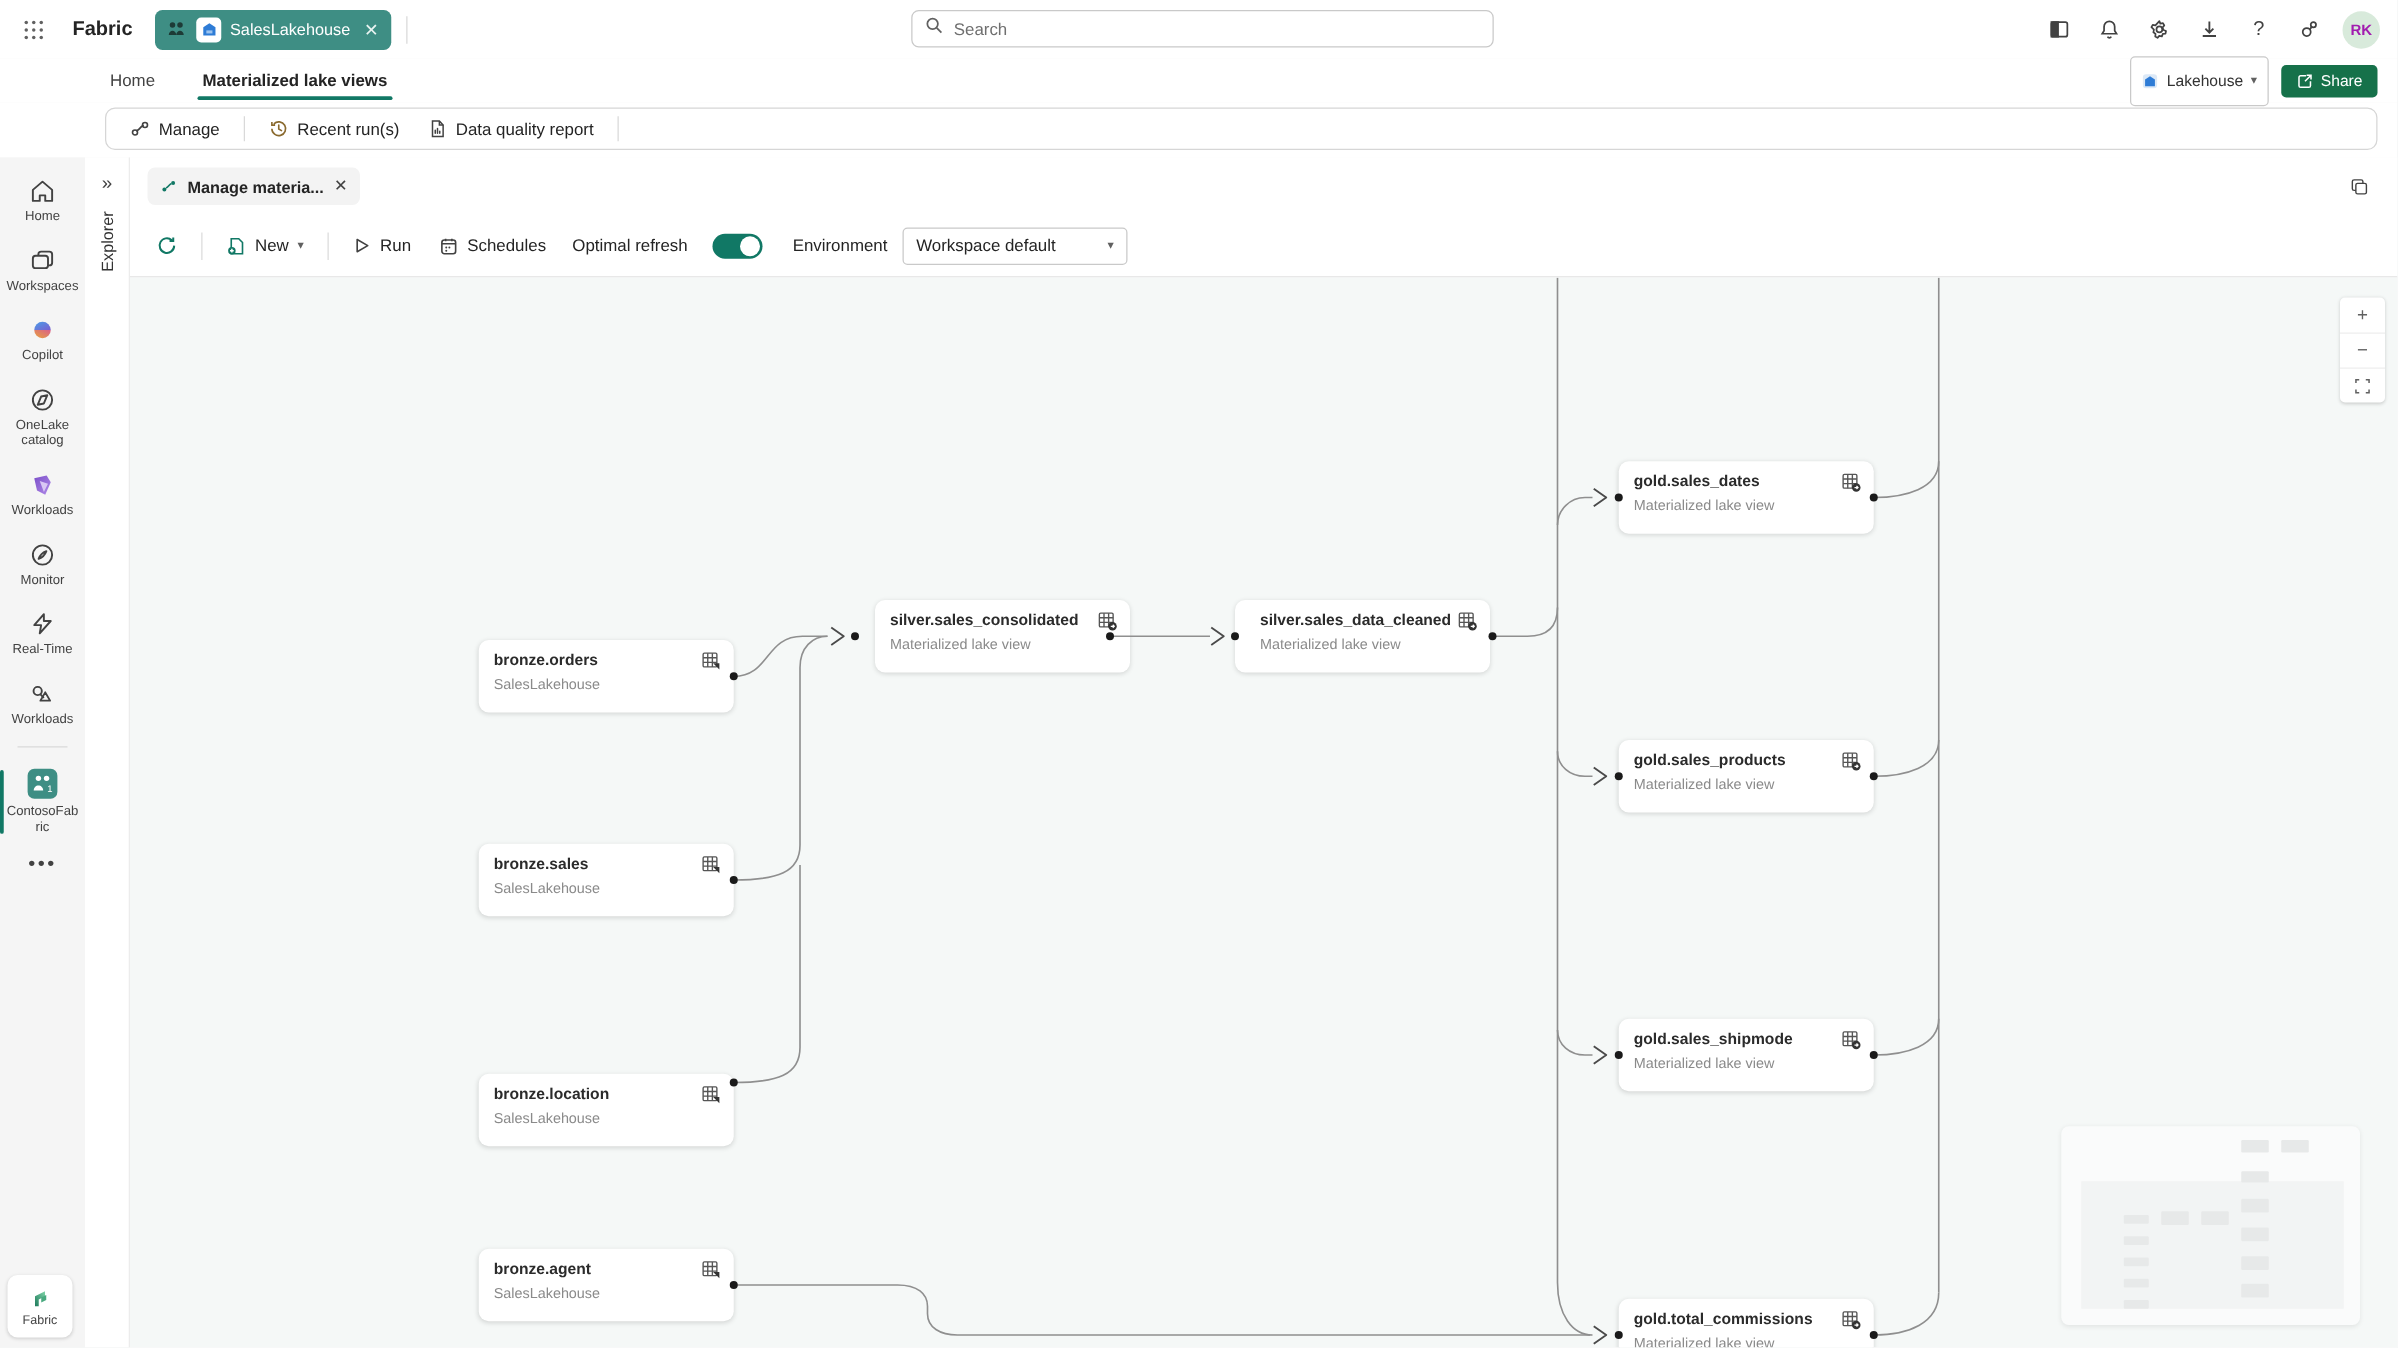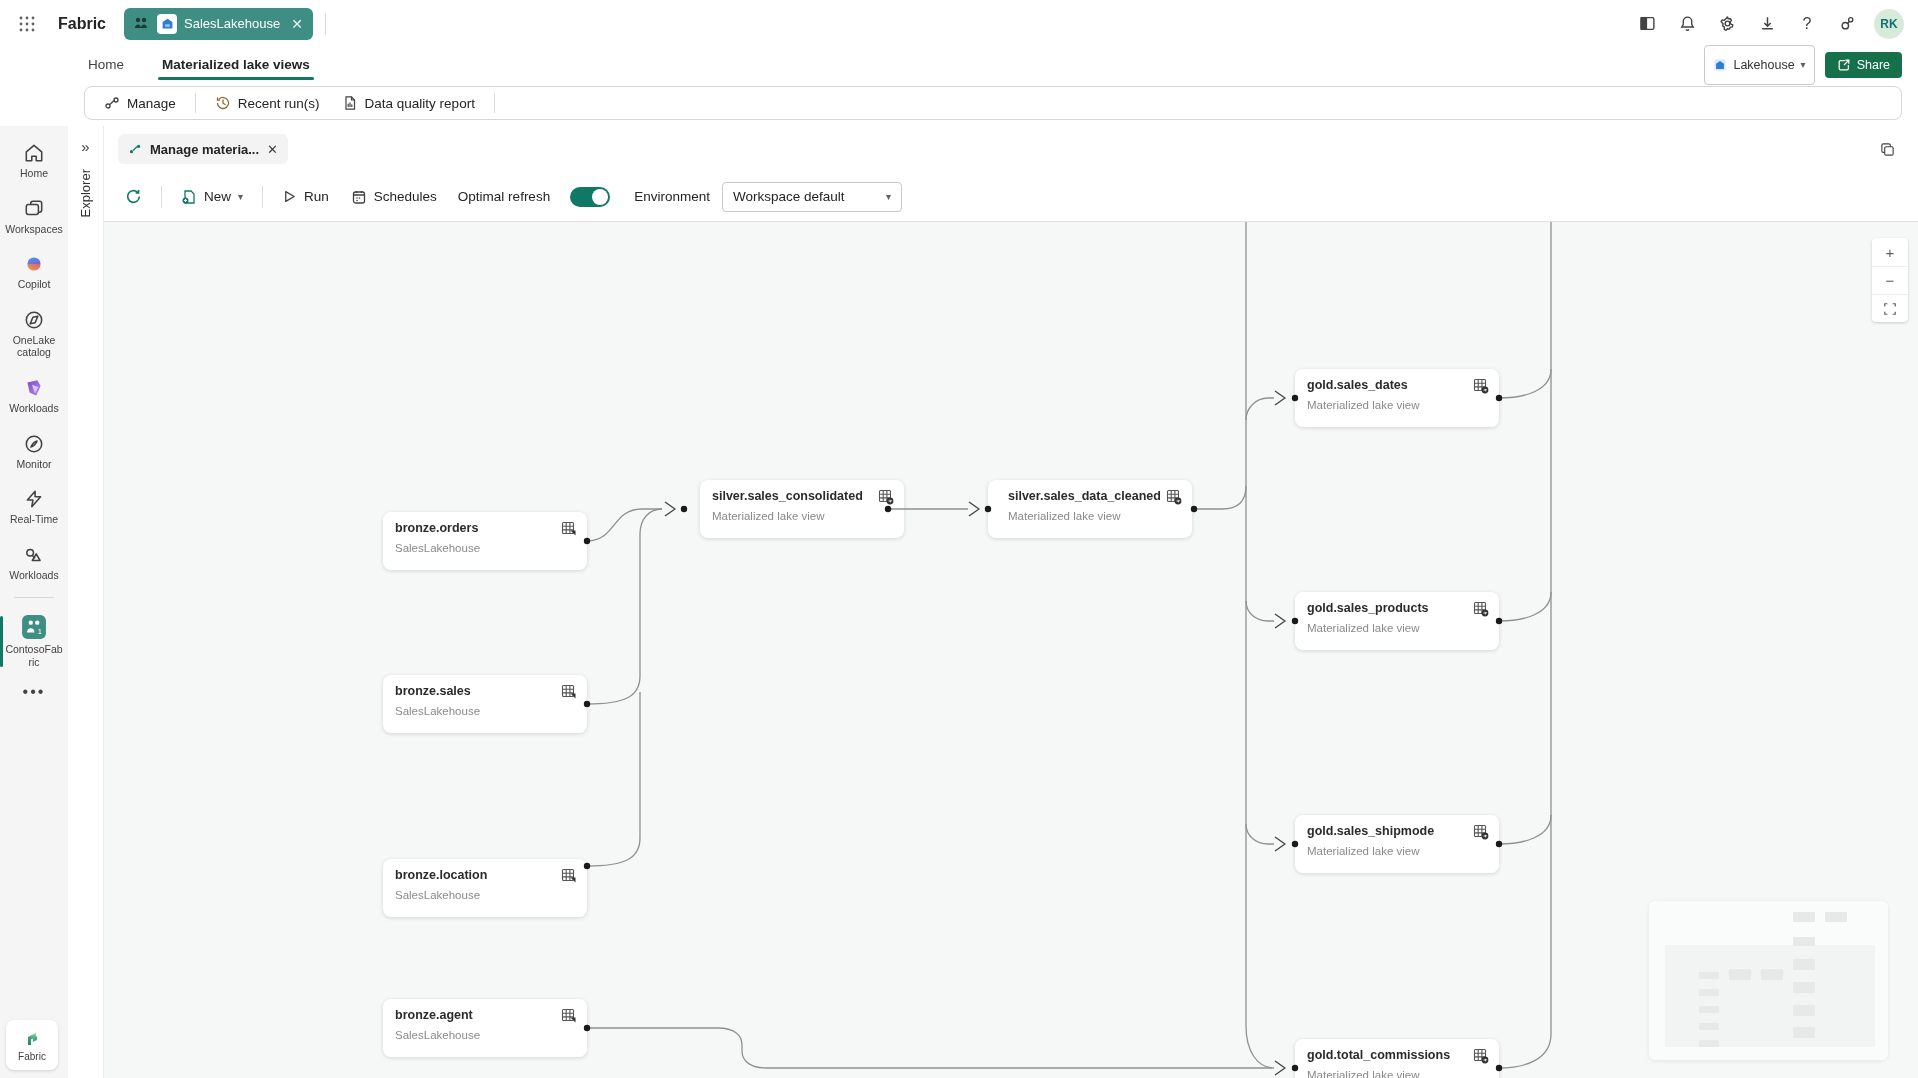--- a/index.html
+++ b/index.html
@@ -15,21 +15,21 @@
   .item-tab .ws-ico { width:18px; height:18px; display:flex; align-items:center; justify-content:center; }
   .item-tab .lh-chip { width:20px; height:20px; background:#fff; border-radius:4px; display:flex; align-items:center; justify-content:center; }
   .item-tab .close-x { font-size:14px; color:#eaf4f2; margin-left:4px; cursor:pointer; line-height:1; }
   .tab-divider { width:1px; height:22px; background:#d9d9d9; margin-left:12px; }
   .search-wrap { position:absolute; left:729px; width:466px; height:30px; top:8px; }
   .search-box { width:100%; height:100%; border:1px solid #c9c9c9; border-radius:6px; background:#fff; display:flex; align-items:center; padding:0 10px; gap:8px; }
   .search-box input { border:none; outline:none; flex:1; font-size:13.5px; color:#424242; font-family:inherit; background:transparent; }
   .search-box input::placeholder { color:#6f6f6f; }
   .top-actions { margin-left:auto; display:flex; align-items:center; gap:6px; }
   .tb-icon { width:34px; height:34px; display:flex; align-items:center; justify-content:center; border-radius:4px; cursor:pointer; color:#424242; }
-  .avatar { width:30px; height:30px; border-radius:50%; background:#d8eadb; color:#0f766e; font-size:12px; font-weight:700; display:flex; align-items:center; justify-content:center; margin-left:4px; cursor:pointer; }
+  .avatar { width:30px; height:30px; border-radius:50%; background:#d8eadb; color:#a21caf; font-size:12px; font-weight:700; display:flex; align-items:center; justify-content:center; margin-left:4px; cursor:pointer; }
 
   
   .navbar { height:35px; background:#fff; display:flex; align-items:center; padding-left:84px; position:relative; }
   .nav-tab { font-size:13.5px; color:#424242; padding:0 4px; margin-right:30px; height:100%; display:flex; align-items:center; position:relative; cursor:pointer; }
   .nav-tab.active { font-weight:700; color:#242424; }
   .nav-tab.active::after { content:""; position:absolute; left:0; right:0; bottom:2px; height:3px; border-radius:2px; background:#117865; }
   .nav-right { margin-left:auto; display:flex; align-items:center; gap:10px; padding-right:16px; }
   .type-btn { display:flex; align-items:center; gap:6px; border:1px solid #c9c9c9; background:#fff; border-radius:4px; height:40px; padding:16px 8px; font-size:12.5px; color:#333; cursor:pointer; }
   .chev { font-size:10px; color:#616161; }
   .share-btn { display:flex; align-items:center; gap:6px; background:#16714a; color:#fff; border-radius:4px; height:26px; padding:0 12px; font-size:12.5px; cursor:pointer; }
@@ -123,20 +123,31 @@
       <svg width="13" height="13" viewBox="0 0 16 16">
           <path d="M8 2l6 4v8H2V6z" fill="#2e7cd6"></path>
           <rect x="5" y="9" width="6" height="3" fill="#9cc3ee"></rect>
         </svg>
     </span>
     <span>SalesLakehouse</span>
     <span class="close-x">✕</span>
   </div>
   <div class="tab-divider"></div>
 
+  <div class="search-wrap">
+    <div class="search-box">
+      <span>
+        <svg width="15" height="15" viewBox="0 0 16 16" fill="none" stroke="#616161" stroke-width="1.5">
+          <circle cx="6.5" cy="6.5" r="4.5"></circle>
+            <path d="M10 10l4 4"></path>
+        </svg>
+      </span>
+      <input type="text" placeholder="Search" style="">
+    </div>
+  </div>
 
   <div class="top-actions">
     <div class="tb-icon">
       <svg width="17" height="17" viewBox="0 0 16 16" fill="none" stroke="#424242" stroke-width="1.3">
         <rect x="2" y="2.5" width="12" height="11" rx="1.5"></rect>
           <rect x="2" y="2.5" width="5" height="11" fill="#424242"></rect>
       </svg>
     </div>
     <div class="tb-icon">
       <svg width="17" height="17" viewBox="0 0 16 16" fill="none" stroke="#424242" stroke-width="1.3">

